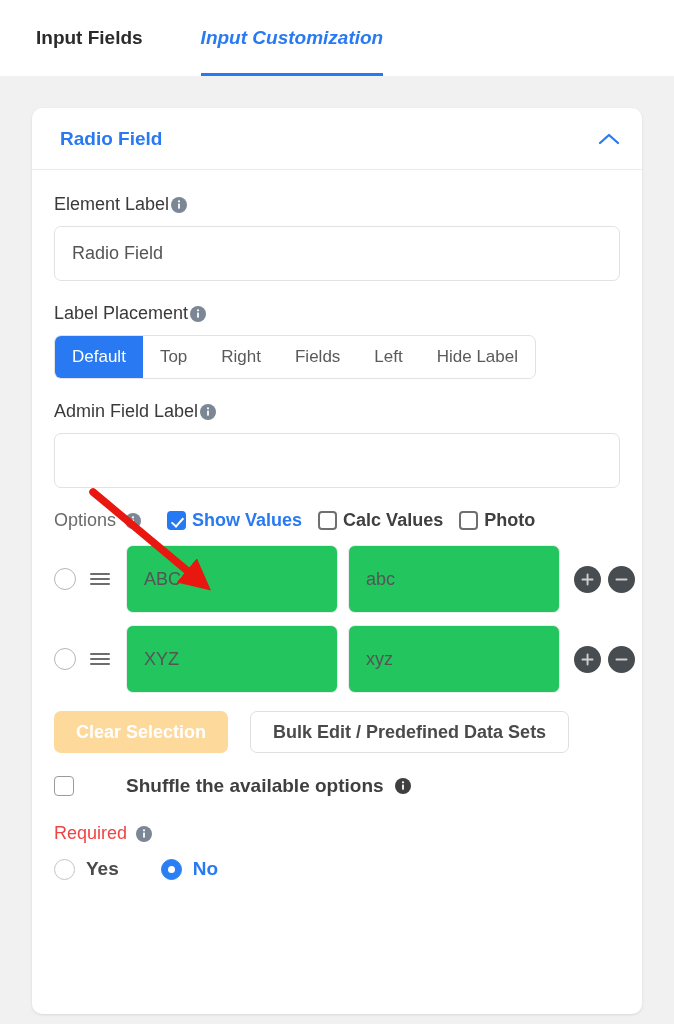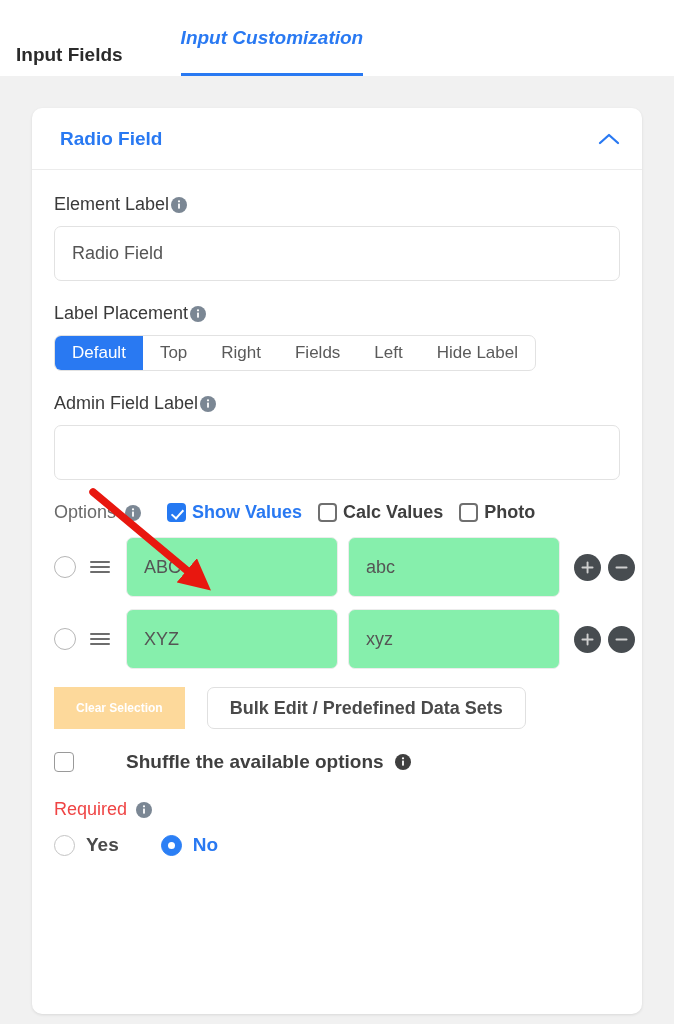--- a/index.html
+++ b/index.html
@@ -20,21 +20,21 @@
   }
   .tab {
     position: relative;
     height: 76px;
     display: flex; align-items: center;
     font-size: 19px; font-weight: bold;
     color: #2b2b2b;
     cursor: pointer;
     white-space: nowrap;
   }
-  .tab.first { padding-left: 16px; padding-right: 30px; margin-top: 17px; }
+  .tab.first { padding-left: 36px; padding-right: 30px; }
   .tab.second { margin-left: 28px; padding-right: 30px; }
   .tab.active { color: #2979f2; font-style: italic; }
   .tab.active::after {
     content: "";
     position: absolute; left: 0; right: 30px; bottom: 0;
     height: 3px; background: #2979f2;
   }
 
   
   .card {
@@ -78,21 +78,21 @@
     padding: 0 17px;
     outline: none;
   }
   .text-input::placeholder { color: #8a8a8a; }
   .blk { margin-bottom: 22px; }
 
   
   .segmented {
     display: inline-flex;
     border: 1px solid #e2e2e2; border-radius: 7px;
-    overflow: hidden; height: 36px;
+    overflow: hidden; height: 44px;
   }
   .seg {
     display: flex; align-items: center; justify-content: center;
     padding: 0 17px; height: 100%;
     font-size: 17px; color: #5a5a5a;
     cursor: pointer; white-space: nowrap;
   }
   .seg.active { background: #2979f2; color: #fff; }
 
   
@@ -126,43 +126,43 @@
   .opt-radio {
     width: 22px; height: 22px; border-radius: 50%;
     border: 1.6px solid #b6b6b6; background: #fff;
     flex: 0 0 auto; cursor: pointer;
   }
   .drag-handle {
     width: 24px; height: 16px; margin-left: 12px;
     flex: 0 0 auto; cursor: grab;
   }
   .opt-input {
-    height: 60px; border: 1px solid #ececec; border-radius: 7px;
-    background: #86efac; font-family: "Liberation Sans", sans-serif;
+    height: 68px; border: 1px solid #ececec; border-radius: 7px;
+    background: #22c55e; font-family: "Liberation Sans", sans-serif;
     font-size: 18px; color: #555; padding: 0 17px; outline: none;
   }
   .opt-input.a { width: 212px; margin-left: 14px; }
   .opt-input.b { width: 212px; margin-left: 10px; }
   .circ-btn {
     width: 27px; height: 27px; border-radius: 50%;
     background: #474c50; flex: 0 0 auto;
     display: flex; align-items: center; justify-content: center;
     cursor: pointer;
   }
   .circ-btn.plus { margin-left: 14px; }
   .circ-btn.minus { margin-left: 7px; }
 
   
   .btn-row { display: flex; align-items: center; margin-top: 18px; margin-bottom: 22px; }
   .btn-clear {
     height: 42px; padding: 0 22px;
     background: #fdd99b; color: #ffffff;
-    border: none; border-radius: 0;
+    border: none; border-radius: 7px;
     font-family: "Liberation Sans", sans-serif;
-    font-size: 12px; font-weight: bold;
+    font-size: 18px; font-weight: bold;
     cursor: pointer;
   }
   .btn-bulk {
     height: 42px; padding: 0 22px; margin-left: 22px;
     background: #fff; color: #4a4a4a;
     border: 1px solid #e0e0e0; border-radius: 7px;
     font-family: "Liberation Sans", sans-serif;
     font-size: 18px; font-weight: bold;
     cursor: pointer;
   }

